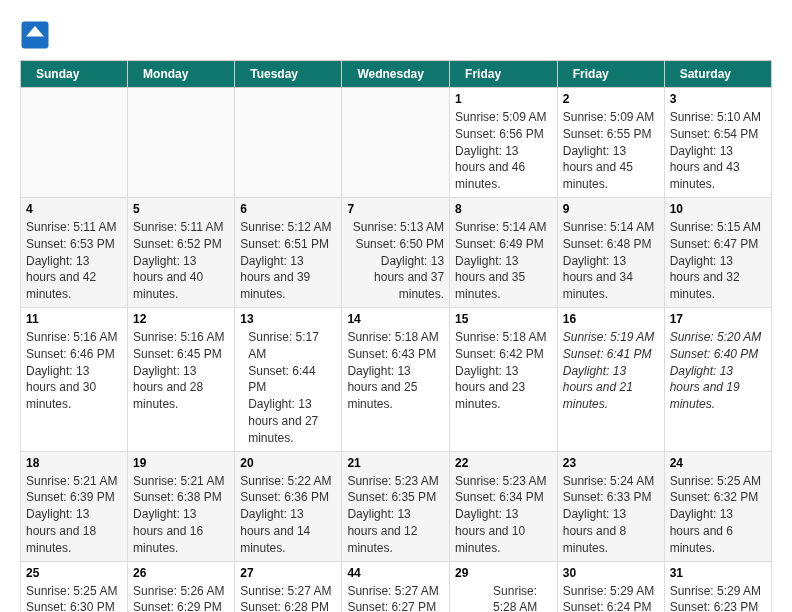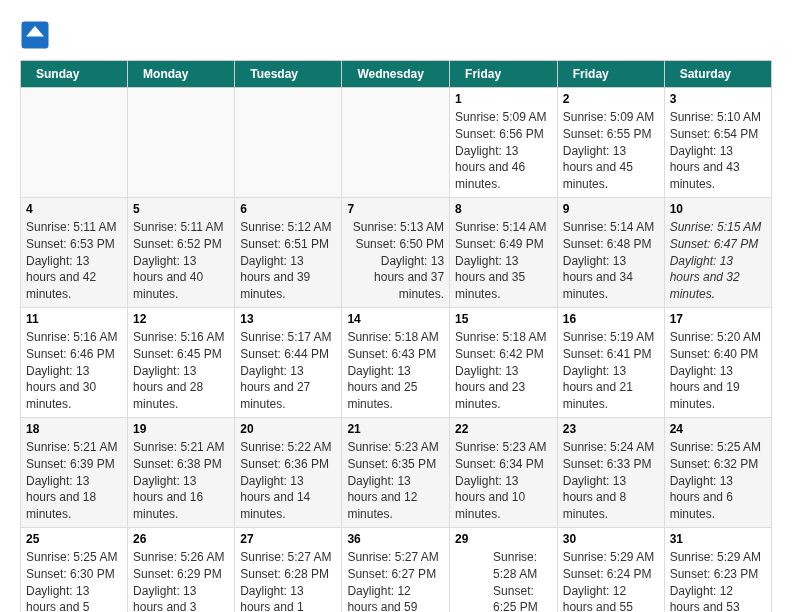--- a/index.html
+++ b/index.html
@@ -177,65 +177,65 @@
 Daylight: 13 hours and 35 minutes.</div>
         </td>
         <td>
           <span class="day-number">9</span>
           <div class="day-info" style="white-space: pre-line;">Sunrise: 5:14 AM
 Sunset: 6:48 PM
 Daylight: 13 hours and 34 minutes.</div>
         </td>
         <td>
           <span class="day-number">10</span>
-          <div class="day-info" style="white-space: pre-line; font-style: italic;">Sunrise: 5:15 AM
+          <div class="day-info" style="white-space: pre-line;">Sunrise: 5:15 AM
 Sunset: 6:47 PM
 Daylight: 13 hours and 32 minutes.</div>
         </td>
       </tr>
       <tr>
         <td>
           <span class="day-number">11</span>
           <div class="day-info" style="white-space: pre-line;">Sunrise: 5:16 AM
 Sunset: 6:46 PM
 Daylight: 13 hours and 30 minutes.</div>
         </td>
         <td>
           <span class="day-number">12</span>
           <div class="day-info" style="white-space: pre-line;">Sunrise: 5:16 AM
 Sunset: 6:45 PM
 Daylight: 13 hours and 28 minutes.</div>
         </td>
         <td>
           <span class="day-number">13</span>
-          <div class="day-info" style="white-space: pre-line;">Sunrise: 5:17 AM
+          <div class="day-info" style="white-space: pre-line; margin-left: 8px;">Sunrise: 5:17 AM
 Sunset: 6:44 PM
 Daylight: 13 hours and 27 minutes.</div>
         </td>
         <td>
           <span class="day-number">14</span>
           <div class="day-info" style="white-space: pre-line;">Sunrise: 5:18 AM
 Sunset: 6:43 PM
 Daylight: 13 hours and 25 minutes.</div>
         </td>
         <td>
           <span class="day-number">15</span>
           <div class="day-info" style="white-space: pre-line;">Sunrise: 5:18 AM
 Sunset: 6:42 PM
 Daylight: 13 hours and 23 minutes.</div>
         </td>
         <td>
           <span class="day-number">16</span>
-          <div class="day-info" style="white-space: pre-line;">Sunrise: 5:19 AM
+          <div class="day-info" style="white-space: pre-line; font-style: italic;">Sunrise: 5:19 AM
 Sunset: 6:41 PM
 Daylight: 13 hours and 21 minutes.</div>
         </td>
         <td>
           <span class="day-number">17</span>
-          <div class="day-info" style="white-space: pre-line;">Sunrise: 5:20 AM
+          <div class="day-info" style="white-space: pre-line; font-style: italic;">Sunrise: 5:20 AM
 Sunset: 6:40 PM
 Daylight: 13 hours and 19 minutes.</div>
         </td>
       </tr>
       <tr>
         <td>
           <span class="day-number">18</span>
           <div class="day-info" style="white-space: pre-line;">Sunrise: 5:21 AM
 Sunset: 6:39 PM
 Daylight: 13 hours and 18 minutes.</div>
@@ -290,21 +290,21 @@
 Sunset: 6:29 PM
 Daylight: 13 hours and 3 minutes.</div>
         </td>
         <td>
           <span class="day-number">27</span>
           <div class="day-info" style="white-space: pre-line;">Sunrise: 5:27 AM
 Sunset: 6:28 PM
 Daylight: 13 hours and 1 minute.</div>
         </td>
         <td>
-          <span class="day-number">36</span>
+          <span class="day-number">44</span>
           <div class="day-info" style="white-space: pre-line;">Sunrise: 5:27 AM
 Sunset: 6:27 PM
 Daylight: 12 hours and 59 minutes.</div>
         </td>
         <td>
           <span class="day-number">29</span>
           <div class="day-info" style="white-space: pre-line; margin-left: 38px;">Sunrise: 5:28 AM
 Sunset: 6:25 PM
 Daylight: 12 hours and 57 minutes.</div>
         </td>

